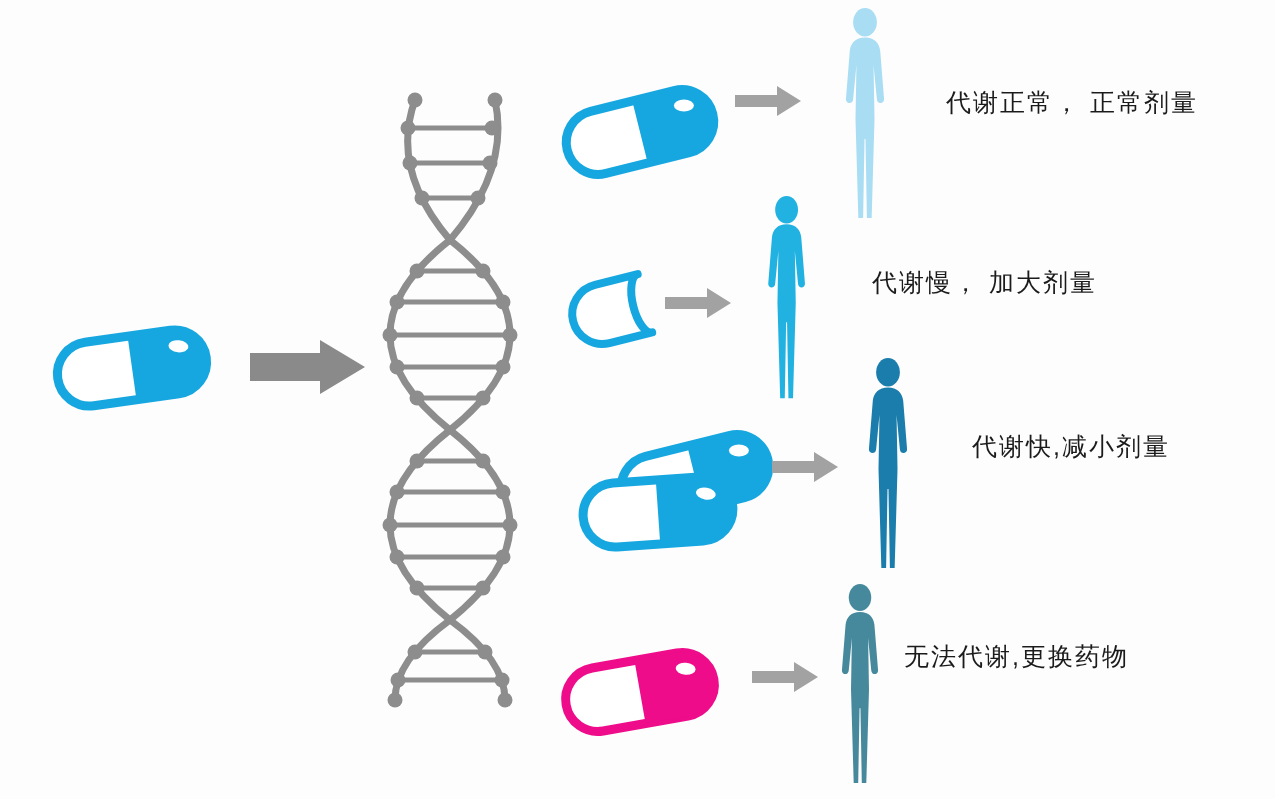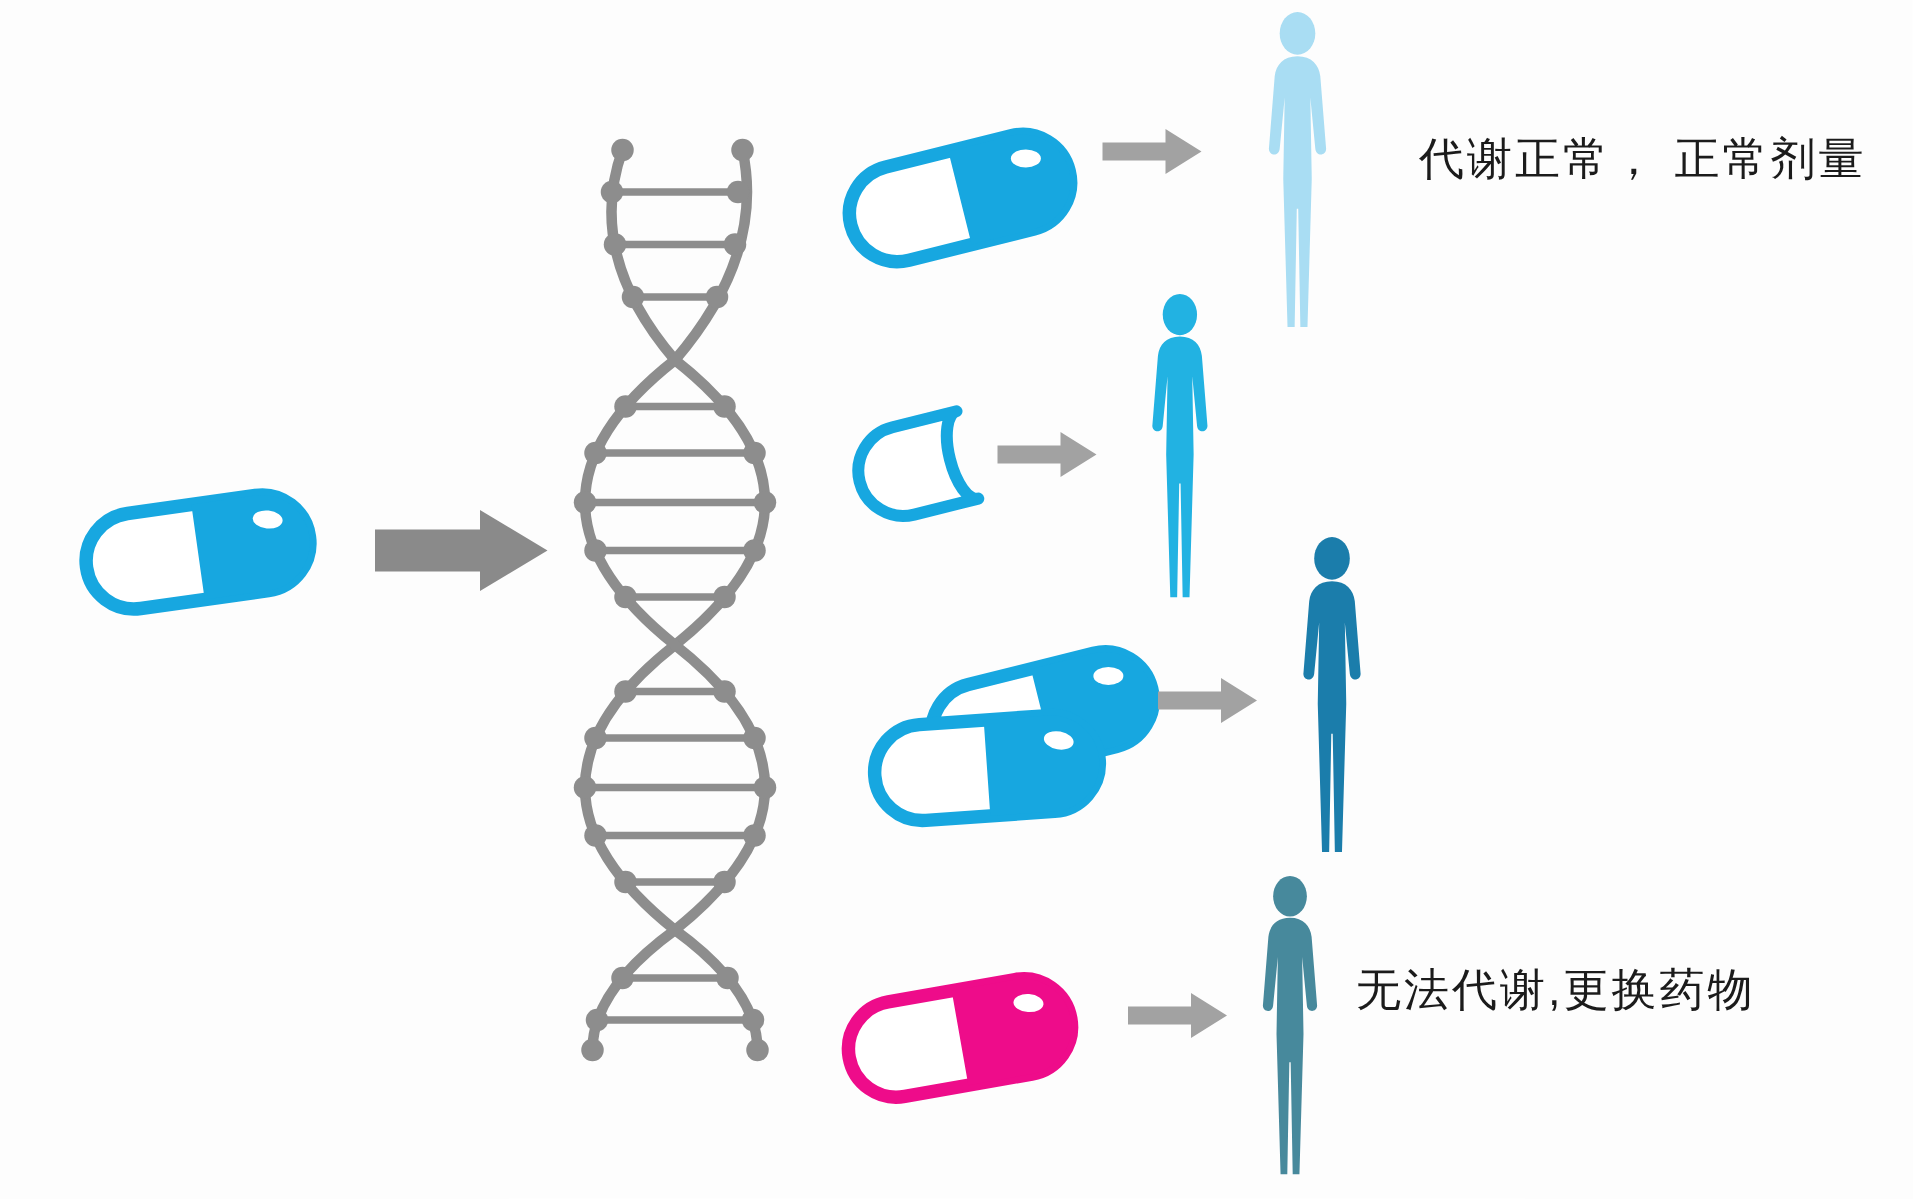--- a/index.html
+++ b/index.html
@@ -20,21 +20,21 @@
   }
   .rungs line {
     stroke: #8d8d8d;
     stroke-width: 5;
     marker-start: url(#dot);
     marker-end: url(#dot);
   }
   .enddots circle { fill: #8d8d8d; }
   .label {
     position: absolute;
-    font-size: 30px;
+    font-size: 25px;
     color: #1b1b1b;
     letter-spacing: 2px;
     white-space: nowrap;
   }
 </style>
 </head>
 <body>
 
 <div class="canvas">
 
@@ -104,15 +104,17 @@
     <use href="#capsule-def" transform="translate(658,512) rotate(-4)" color="#17a7e0"></use>
     <use href="#arrow-def" transform="translate(805,467)" fill="#a2a2a2"></use>
     <use href="#person-def" transform="translate(850,358) scale(0.95)" fill="#1b7dab"></use>
 
     <use href="#capsule-def" transform="translate(640,692) rotate(-10)" color="#ee0c8a"></use>
     <use href="#arrow-def" transform="translate(785,677)" fill="#a2a2a2"></use>
     <use href="#person-def" transform="translate(824,584) scale(0.9)" fill="#47899c"></use>
   </svg>
 
   <div class="label" style="left:946px; top:86px">代谢正常， 正常剂量</div>
+  <div class="label" style="left:872px; top:266px">代谢慢， 加大剂量</div>
+  <div class="label" style="left:972px; top:430px">代谢快,减小剂量</div>
   <div class="label" style="left:904px; top:640px">无法代谢,更换药物</div>
 
 </div>
 
 </body></html>

